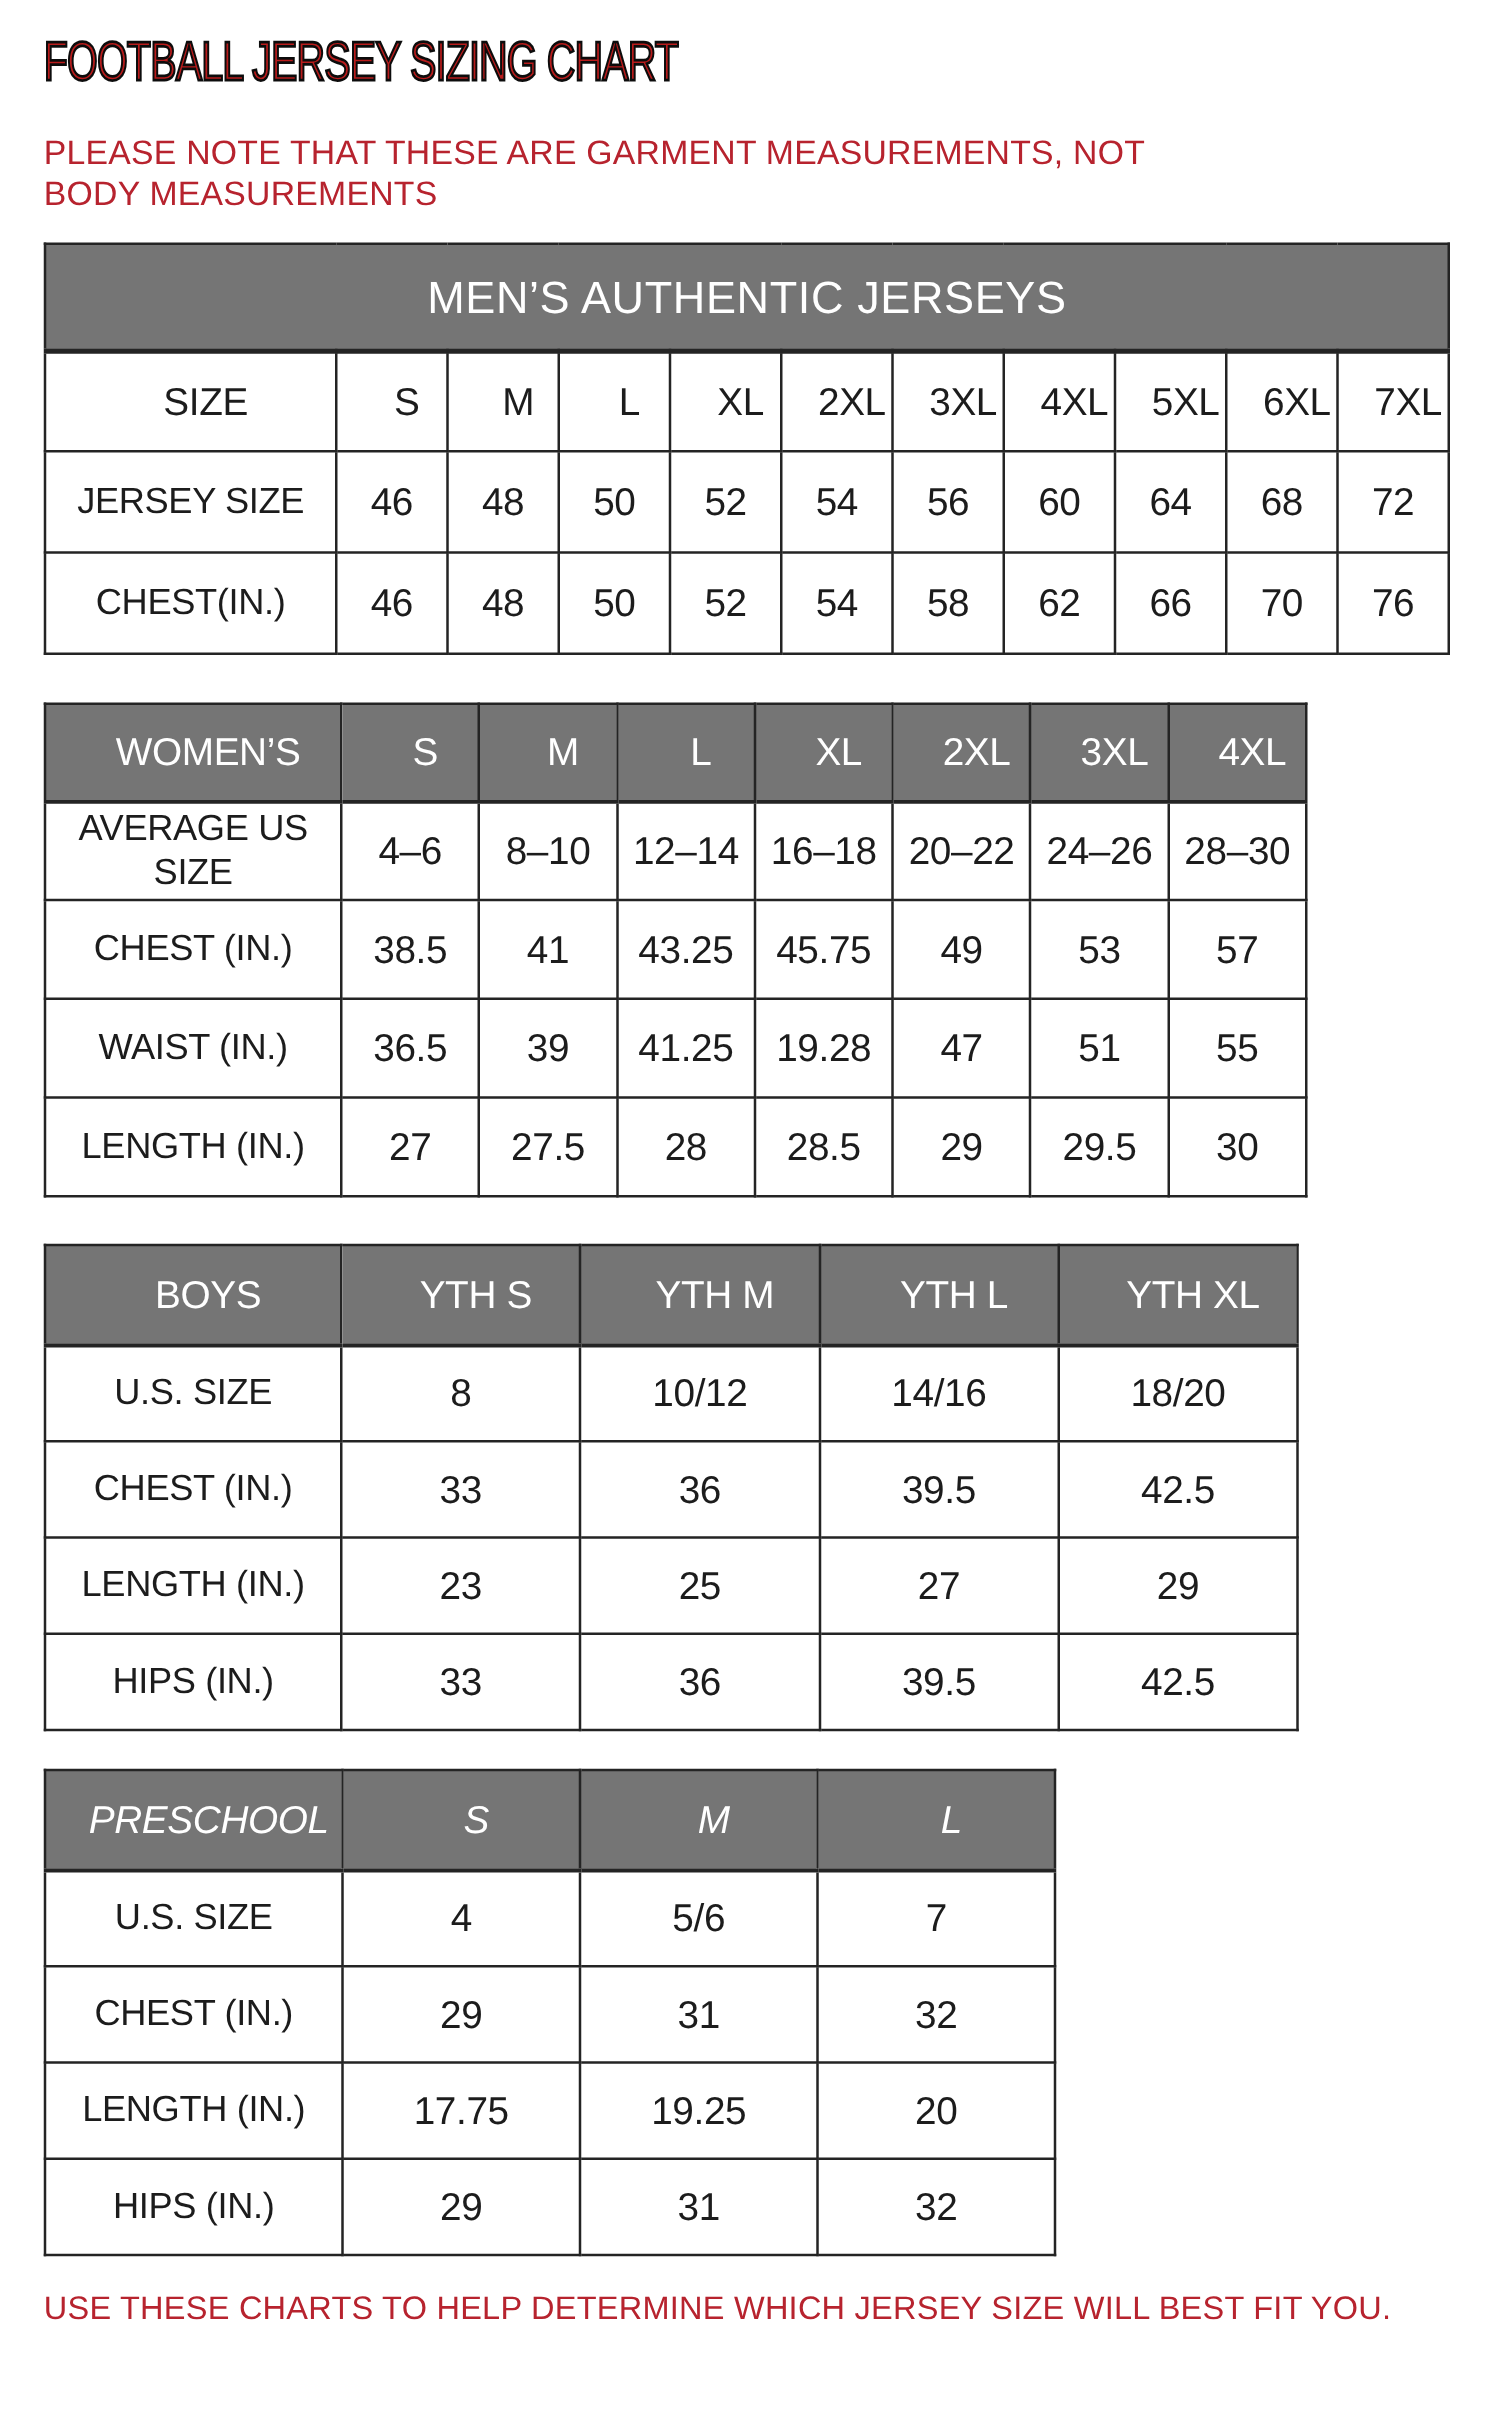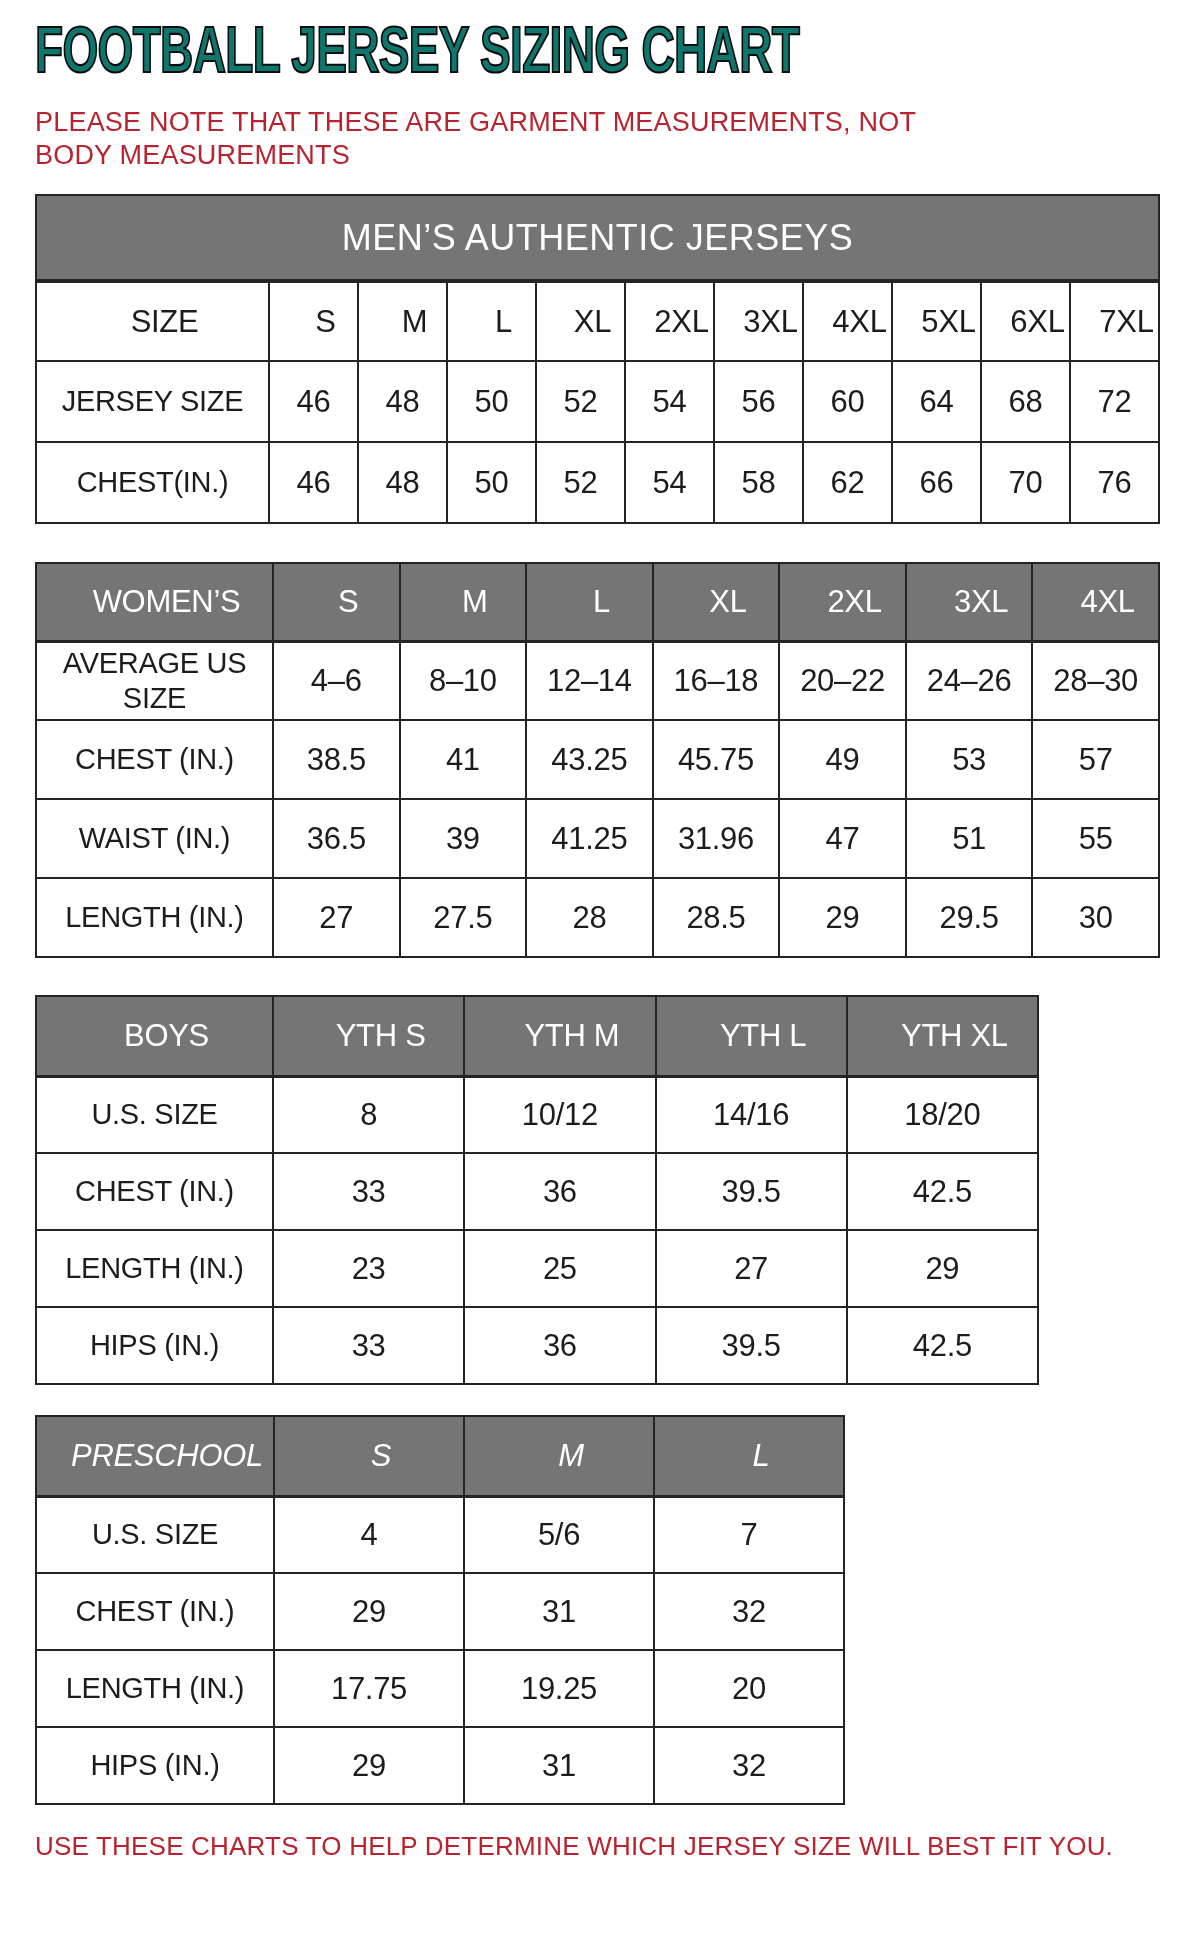--- a/index.html
+++ b/index.html
@@ -13,23 +13,23 @@
     font-family: "Liberation Sans", sans-serif;
     color: var(--text, #1c1c1c);
     position: relative;
   }
 
   
   h1.page-title {
     margin: 0;
     height: 62px;
     line-height: 60px;
-    font-size: 64px;
-    font-weight: bold;
-    color: #0f766e;
+    font-size: 44px;
+    font-weight: normal;
+    color: #b91c1c;
     white-space: nowrap;
   }
   h1.page-title .squeeze {
     display: inline-block;
     transform: scaleX(0.72);
     transform-origin: 0 50%;
     letter-spacing: -1px;
     -webkit-text-stroke: 2.2px #0c0c0c;
   }
   p.note {
@@ -92,21 +92,21 @@
   }
   td.value-cell { font-size: 31px; }
 
   
   #mens       { width: 1125px; margin-top: 22px; }
   #mens col.c-label { width: 233px; }
   #mens tr.banner-row { height: 86px; }
   #mens tr.head-row   { height: 80px; }
   #mens tbody tr      { height: 81px; }
 
-  #womens     { width: 1125px; margin-top: 38px; border-radius: 13px; }
+  #womens     { width: 1011px; margin-top: 38px; border-radius: 13px; }
   #womens col.c-label { width: 237px; }
   #womens tr.head-row { height: 78px; }
   #womens tbody tr    { height: 79px; }
 
   #boys       { width: 1004px; margin-top: 37px; }
   #boys col.c-label { width: 237px; }
   #boys tr.head-row { height: 80px; }
   #boys tbody tr    { height: 77px; }
 
   #preschool  { width: 810px; margin-top: 30px; }
@@ -225,21 +225,21 @@
         <td class="value-cell">45.75</td>
         <td class="value-cell">49</td>
         <td class="value-cell">53</td>
         <td class="value-cell">57</td>
       </tr>
       <tr>
         <th class="row-label">WAIST (IN.)</th>
         <td class="value-cell">36.5</td>
         <td class="value-cell">39</td>
         <td class="value-cell">41.25</td>
-        <td class="value-cell">31.96</td>
+        <td class="value-cell">19.28</td>
         <td class="value-cell">47</td>
         <td class="value-cell">51</td>
         <td class="value-cell">55</td>
       </tr>
       <tr>
         <th class="row-label">LENGTH (IN.)</th>
         <td class="value-cell">27</td>
         <td class="value-cell">27.5</td>
         <td class="value-cell">28</td>
         <td class="value-cell">28.5</td>

